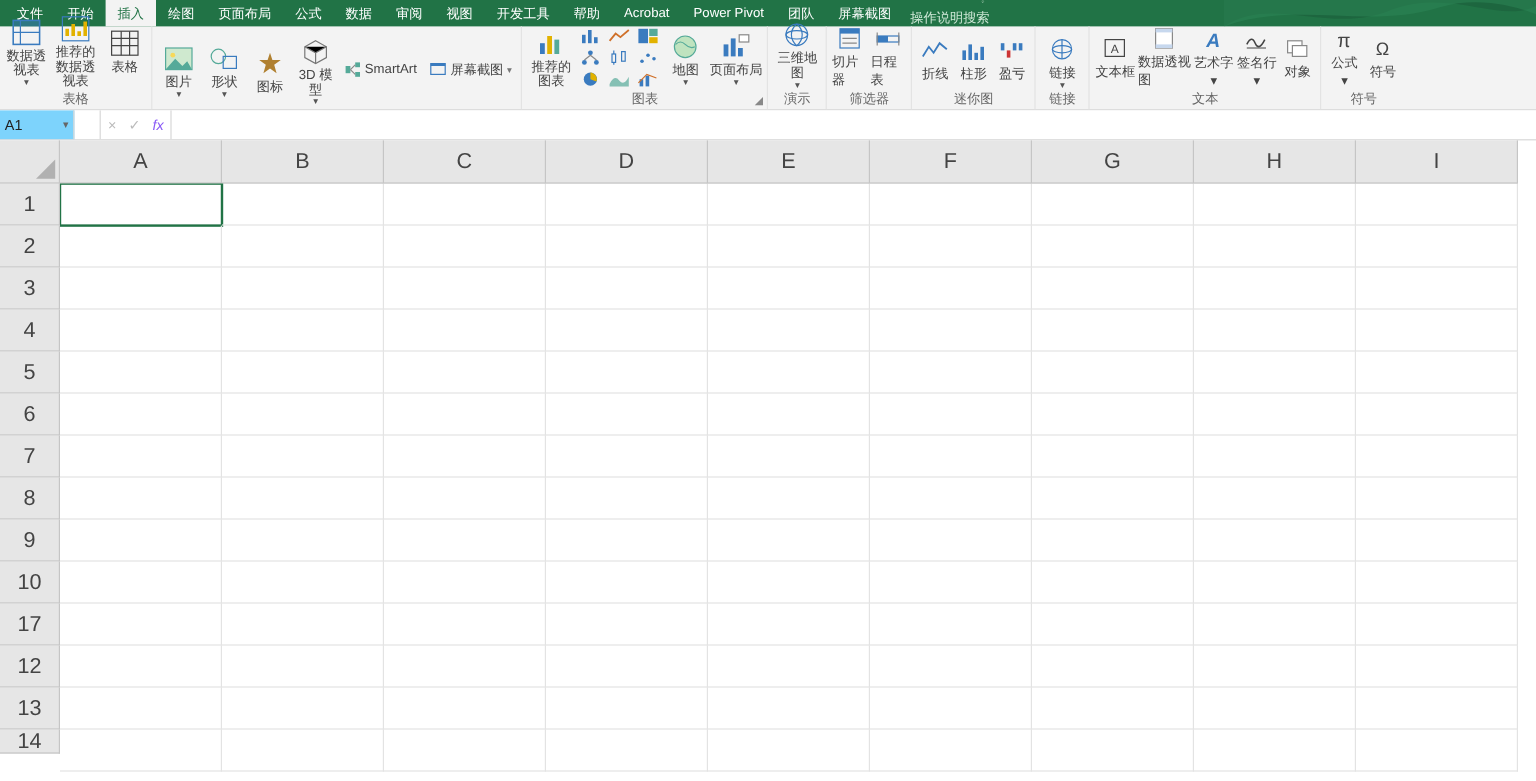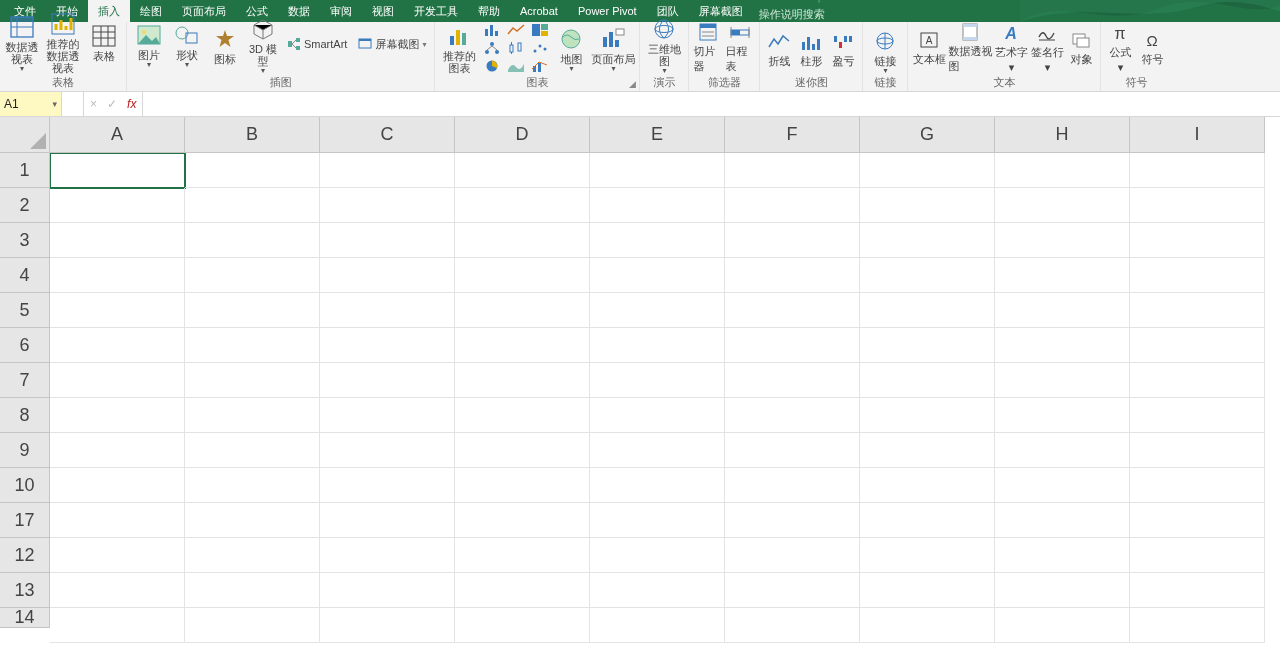--- a/index.html
+++ b/index.html
@@ -59,26 +59,26 @@
   .sparkcol { display:flex; flex-direction:column; align-items:center; gap:1px; width:30px; }
   .sparkcol .icon { width:22px; height:22px; display:flex; align-items:center; justify-content:center; }
 
   
   .fxbar {
     height: 25px; border-bottom: 1px solid #d7d7d7; display:flex; align-items:stretch;
     background:#fff;
   }
   .namebox {
     width: 62px; border-right:1px solid #d7d7d7; display:flex; align-items:center;
-    padding:0 4px; font-size:12px; background:#fef9c3;
+    padding:0 4px; font-size:12px; background:#7dd3fc;
   }
   .namebox .dd { margin-left:auto; color:#666; font-size:9px; }
   .fxsep { width:22px; border-right:1px solid #d7d7d7; }
   .fxbtns { display:flex; align-items:center; border-right:1px solid #d7d7d7; padding:0 6px; gap:10px; color:#999; }
-  .fxbtns .fx { font-style:italic; color:#b91c1c; font-size:12px; }
+  .fxbtns .fx { font-style:italic; color:#8b5cf6; font-size:12px; }
   .fxinput { flex:1; padding:0 6px; display:flex; align-items:center; }
 
   
   .gridwrap { position:relative; height: calc(651px - 22px - 70px - 25px); display:flex; }
   .colhdrs-row { height:36px; display:flex; }
   .selectall {
     width:50px; height:36px; background:#e6e6e6; border-right:1px solid #c5c5c5; border-bottom:1px solid #c5c5c5;
     position:relative;
   }
   .selectall::after {
@@ -231,21 +231,20 @@
         <div style="display:flex;align-items:center;gap:3px;padding:1px 4px;">
           <svg width="14" height="14" viewBox="0 0 14 14">
               <rect x="1" y="2" width="12" height="9" fill="none" stroke="#3a7bbf"></rect>
               <rect x="1" y="2" width="12" height="2" fill="#3a7bbf"></rect>
             </svg>
           <span>屏幕截图</span>
           <span style="font-size:8px;color:#777">▾</span>
         </div>
       </div>
     </div>
-    <div class="group-label">插图</div>
   </div>
 
   <div class="group">
     <div class="group-body">
       <div class="bigbtn" style="width:40px">
         <span class="icon">
           <svg width="26" height="24" viewBox="0 0 26 24">
               <rect x="4" y="12" width="4" height="9" fill="#3a7bbf"></rect>
               <rect x="10" y="6" width="4" height="15" fill="#e2b200"></rect>
               <rect x="16" y="9" width="4" height="12" fill="#5a9"></rect>

